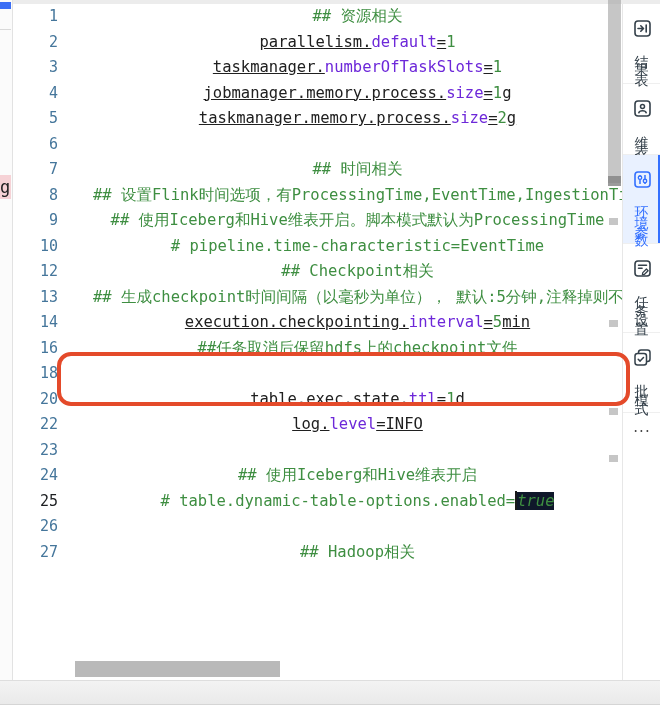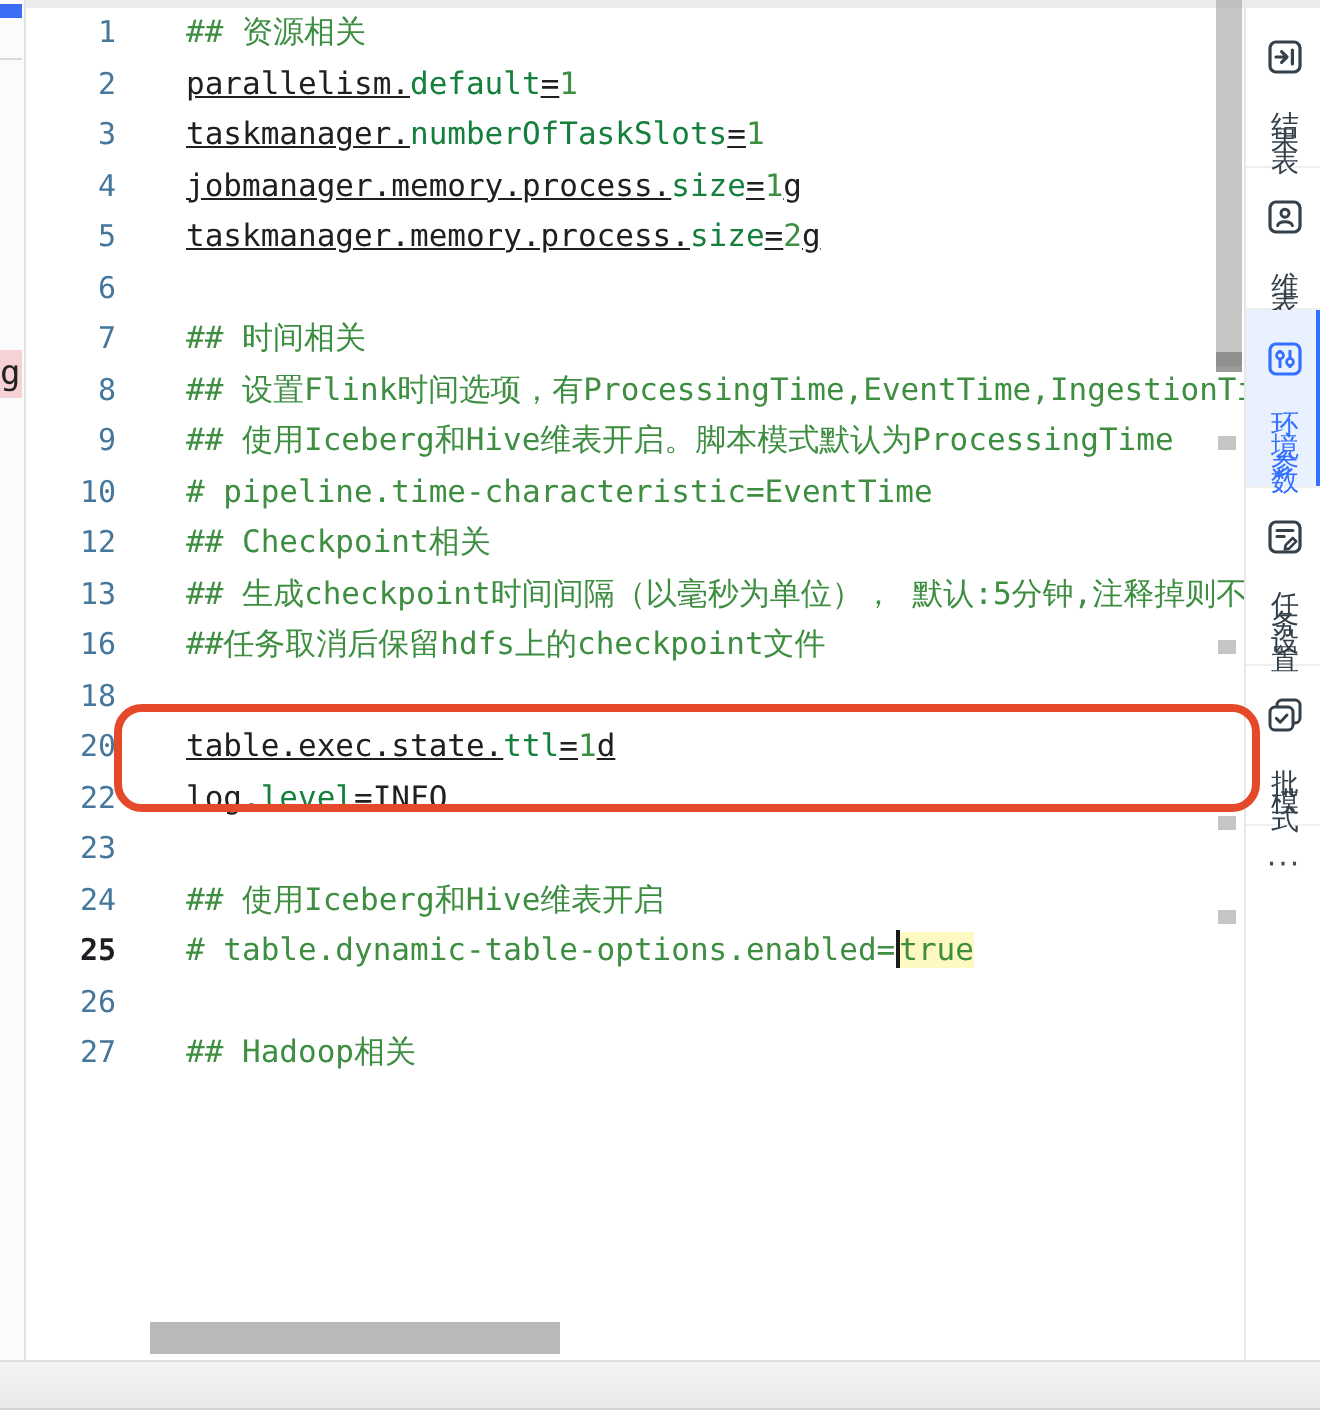--- a/index.html
+++ b/index.html
@@ -11,27 +11,27 @@
   .leftstrip{position:absolute;left:0;top:0;width:12px;height:705px;background:#fbfbfb;border-right:1px solid #e2e2e2;z-index:30;}
   .leftstrip .bluebar{position:absolute;left:0;top:2px;width:11px;height:7px;background:#3b6ef5;}
   .leftstrip .grayline{position:absolute;left:0;top:29px;width:11px;height:1px;background:#d9d9d9;}
   .leftstrip .pinkfrag{position:absolute;left:0;top:175px;width:11px;height:24px;background:#f6d2d6;
       font-family:"DejaVu Sans Mono","Liberation Mono",monospace;font-size:17px;color:#222;line-height:24px;}
   
   .editor{position:absolute;left:12px;top:4px;width:610px;height:701px;background:#fff;overflow:hidden;z-index:10;}
   .line{display:flex;height:25.5px;line-height:25.5px;white-space:pre;
         font-family:"DejaVu Sans Mono","DejaVu Sans","Liberation Mono",monospace;font-size:15.5px;}
   .ln{flex:0 0 46px;text-align:right;color:#45769b;font-size:15px;user-select:none;}
-  .code{padding-left:35px;flex:1;overflow:hidden;}
-  .ln.active{color:#1c1e21;font-weight:bold;}
+  .code{padding-left:35px;flex:1;overflow:hidden;text-align:center;}
+  .ln.active{color:#1c1e21;font-weight:normal;}
   .sc{color:#3e8e41;}           
   .sk{color:#202020;text-decoration:underline;}           
-  .sa{color:#15803d;}           
+  .sa{color:#6d28d9;}           
   .sv{color:#3e8e41;}           
-  .ssel{color:#3e8e41;background:#fef9c3;} 
+  .ssel{color:#3e8e41;background:#0f172a;font-style:italic;} 
   .caret{display:inline-block;width:2px;height:19px;background:#1a1a1a;vertical-align:-4px;}
   
   .redbox{position:absolute;left:57px;top:352px;width:565px;height:46px;border:4px solid #e44a2a;
           border-radius:14px;z-index:50;pointer-events:none;}
   
   .sb-track{position:absolute;left:608px;top:0;width:13px;height:680px;z-index:20;}
   .sb-thumb{position:absolute;left:0;top:0;width:13px;height:183px;background:rgba(168,168,168,0.65);}
   .sb-thumb-tip{position:absolute;left:0;top:176px;width:13px;height:10px;background:rgba(130,130,130,0.8);}
   .sb-mark{position:absolute;left:1px;width:9px;height:7px;background:#c6c6c6;}
   
@@ -71,20 +71,21 @@
       <div class="line"><div class="ln">3</div><div class="code"><span class="sk">taskmanager.</span><span class="sa">numberOfTaskSlots</span><span class="sk">=</span><span class="sv">1</span></div></div>
       <div class="line"><div class="ln">4</div><div class="code"><span class="sk">jobmanager.memory.process.</span><span class="sa">size</span><span class="sk">=</span><span class="sv">1</span><span class="sk">g</span></div></div>
       <div class="line"><div class="ln">5</div><div class="code"><span class="sk">taskmanager.memory.process.</span><span class="sa">size</span><span class="sk">=</span><span class="sv">2</span><span class="sk">g</span></div></div>
       <div class="line"><div class="ln">6</div><div class="code"></div></div>
       <div class="line"><div class="ln">7</div><div class="code"><span class="sc">## 时间相关</span></div></div>
       <div class="line"><div class="ln">8</div><div class="code"><span class="sc">## 设置Flink时间选项，有ProcessingTime,EventTime,IngestionTime</span></div></div>
       <div class="line"><div class="ln">9</div><div class="code"><span class="sc">## 使用Iceberg和Hive维表开启。脚本模式默认为ProcessingTime</span></div></div>
       <div class="line"><div class="ln">10</div><div class="code"><span class="sc"># pipeline.time-characteristic=EventTime</span></div></div>
       <div class="line"><div class="ln">12</div><div class="code"><span class="sc">## Checkpoint相关</span></div></div>
       <div class="line"><div class="ln">13</div><div class="code"><span class="sc">## 生成checkpoint时间间隔（以毫秒为单位）， 默认:5分钟,注释掉则不生成</span></div></div>
+      <div class="line"><div class="ln">14</div><div class="code"><span class="sk">execution.checkpointing.</span><span class="sa">interval</span><span class="sk">=</span><span class="sv">5</span><span class="sk">min</span></div></div>
       <div class="line"><div class="ln">16</div><div class="code"><span class="sc">##任务取消后保留hdfs上的checkpoint文件</span></div></div>
       <div class="line"><div class="ln">18</div><div class="code"></div></div>
       <div class="line"><div class="ln">20</div><div class="code"><span class="sk">table.exec.state.</span><span class="sa">ttl</span><span class="sk">=</span><span class="sv">1</span><span class="sk">d</span></div></div>
       <div class="line"><div class="ln">22</div><div class="code"><span class="sk">log.</span><span class="sa">level</span><span class="sk">=INFO</span></div></div>
       <div class="line"><div class="ln">23</div><div class="code"></div></div>
       <div class="line"><div class="ln">24</div><div class="code"><span class="sc">## 使用Iceberg和Hive维表开启</span></div></div>
       <div class="line"><div class="ln active">25</div><div class="code"><span class="sc"># table.dynamic-table-options.enabled=</span><span class="caret"></span><span class="ssel">true</span></div></div>
       <div class="line"><div class="ln">26</div><div class="code"></div></div>
       <div class="line"><div class="ln">27</div><div class="code"><span class="sc">## Hadoop相关</span></div></div>
     </div>

